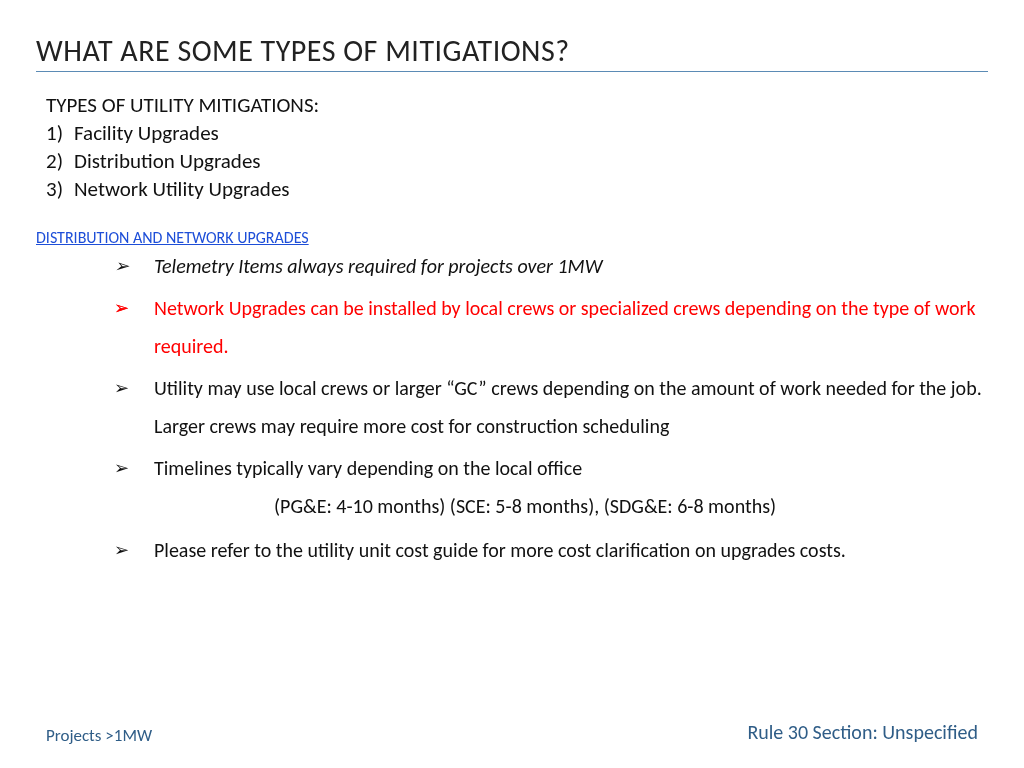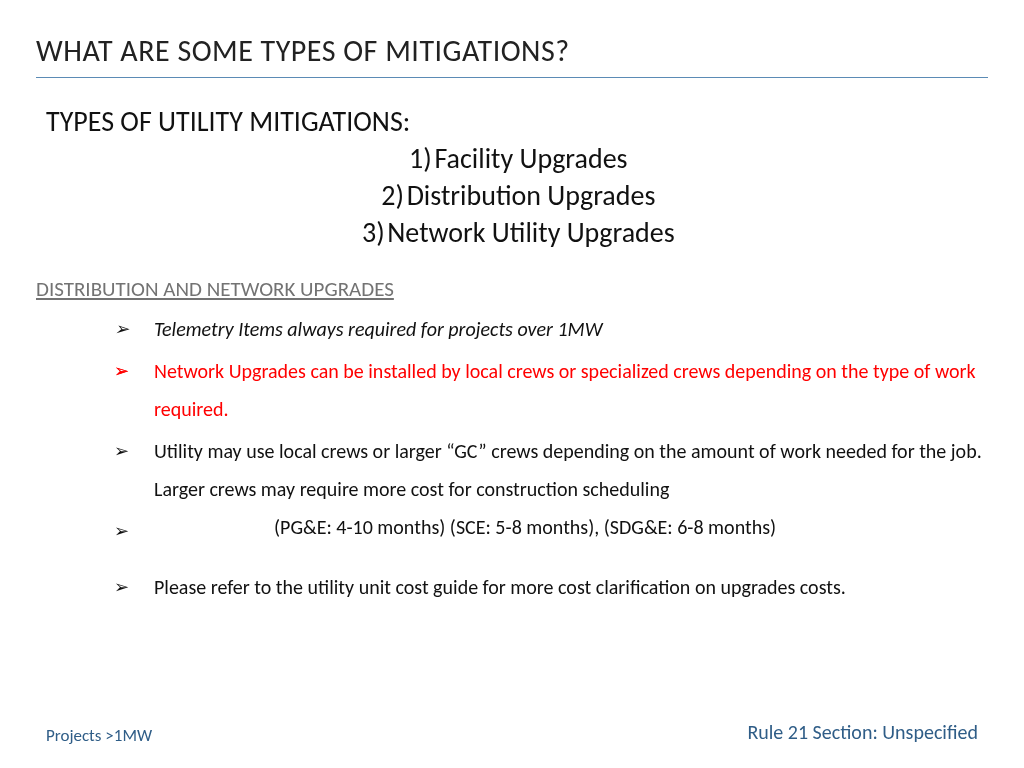--- a/index.html
+++ b/index.html
@@ -10,39 +10,38 @@
       font-family: Calibri, 'Segoe UI', Arial, sans-serif;
       position: relative;
       overflow: hidden;
     }
     .slide { padding: 32px 36px 0 36px; }
     .title {
       font-size: 30px;
       font-weight: 400;
       color: #222;
       letter-spacing: 0.5px;
-      padding-bottom: 8px;
+      padding-bottom: 2px;
       border-bottom: 1.5px solid #5b8bb5;
-      margin-bottom: 26px;
+      margin-bottom: 20px;
     }
     .intro {
-      font-size: 28px;
+      font-size: 21px;
       color: #111;
       margin-left: 10px;
     }
     .intro-heading { margin-bottom: 2px; }
-    .intro-list { list-style: none; margin-left: 0; text-align: center; }
+    .intro-list { list-style: none; margin-left: 0; }
     .intro-list li { margin-bottom: 2px; }
     .intro-num { display: inline-block; width: 28px; }
     .section-heading {
-      font-size: 21px;
+      font-size: 16px;
       text-decoration: underline;
-      color: #737373;
+      color: #1d4ed8;
       margin-top: 26px;
-      margin-bottom: 8px;
     }
     .bullets { list-style: none; margin-left: 78px; }
     .bullets li {
       position: relative;
       font-size: 20px;
       line-height: 1.9;
       color: #111;
       margin-bottom: 4px;
       padding-left: 40px;
     }
@@ -54,21 +53,21 @@
       font-family: 'Segoe UI Symbol', Arial, sans-serif;
     }
     .bullets li.italic { font-style: italic; }
     .bullets li.red, .bullets li.red .arrow { color: #ff0000; }
     .indent-sub {
       margin-left: 160px;
       font-size: 20px;
       line-height: 1.9;
       color: #111;
       margin-top: -4px;
-      margin-bottom: 22px;
+      margin-bottom: 6px;
     }
     .footer-left {
       position: absolute;
       left: 46px;
       bottom: 22px;
       font-size: 17px;
       color: #2f5d87;
     }
     .footer-right {
       position: absolute;
@@ -93,20 +92,20 @@
     </ol>
   </div>
 
   <div class="section-heading">DISTRIBUTION AND NETWORK UPGRADES</div>
 
   <ul class="bullets">
       <li class="italic"><span class="arrow">➢</span><span>Telemetry Items always required for projects over 1MW</span></li>
       <li class="red"><span class="arrow">➢</span></li>
       <li class="red"><span class="arrow">➢</span><span>Network Upgrades can be installed by local crews or specialized crews depending on the type of work required.</span></li>
       <li><span class="arrow">➢</span><span>Utility may use local crews or larger “GC” crews depending on the amount of work needed for the job. Larger crews may require more cost for construction scheduling</span></li>
-      <li><span class="arrow">➢</span></li>
+      <li><span class="arrow">➢</span><span>Timelines typically vary depending on the local office</span></li>
       <div class="indent-sub">(PG&amp;E: 4-10 months) (SCE: 5-8 months),  (SDG&amp;E: 6-8 months)</div>
       <li><span class="arrow">➢</span><span>Please refer to the utility unit cost guide for more cost clarification on upgrades costs.</span></li>
     </ul>
 </div>
 
 <div class="footer-left">Projects &gt;1MW</div>
-<div class="footer-right">Rule 21 Section: Unspecified</div>
+<div class="footer-right">Rule 30 Section: Unspecified</div>
 
 </body></html>

